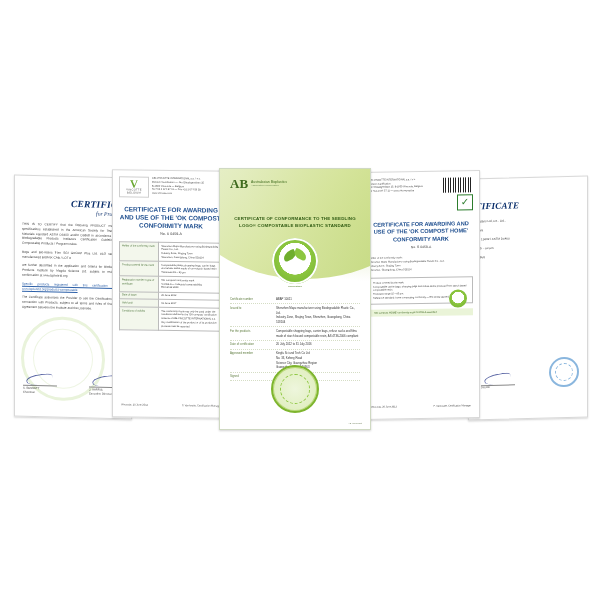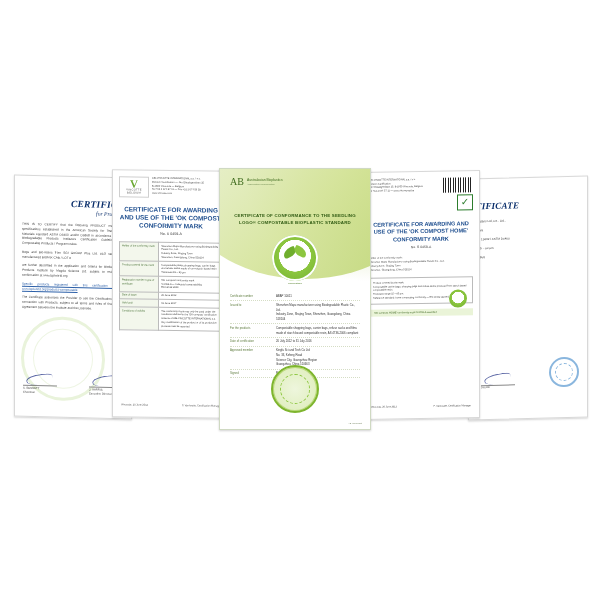--- a/index.html
+++ b/index.html
@@ -226,22 +226,22 @@
     opacity: .9;
   }
   .c3-inner { position: relative; padding: 8px 10px; height: 100%; box-sizing: border-box; }
   .c3-logo {
     display: flex;
     align-items: center;
     gap: 3px;
   }
   .c3-logo .mark {
     font-family: "Liberation Serif", serif;
-    font-size: 10px;
-    font-weight: normal;
+    font-size: 13px;
+    font-weight: bold;
     color: #3f6b1e;
     line-height: 1;
   }
   .c3-logo .txt {
     font-size: 3.4px;
     color: #3f6b1e;
     line-height: 1.25;
   }
   .c3-logo .txt span { display: block; font-size: 2.5px; color: #6f8a52; }
   .c3-title {

